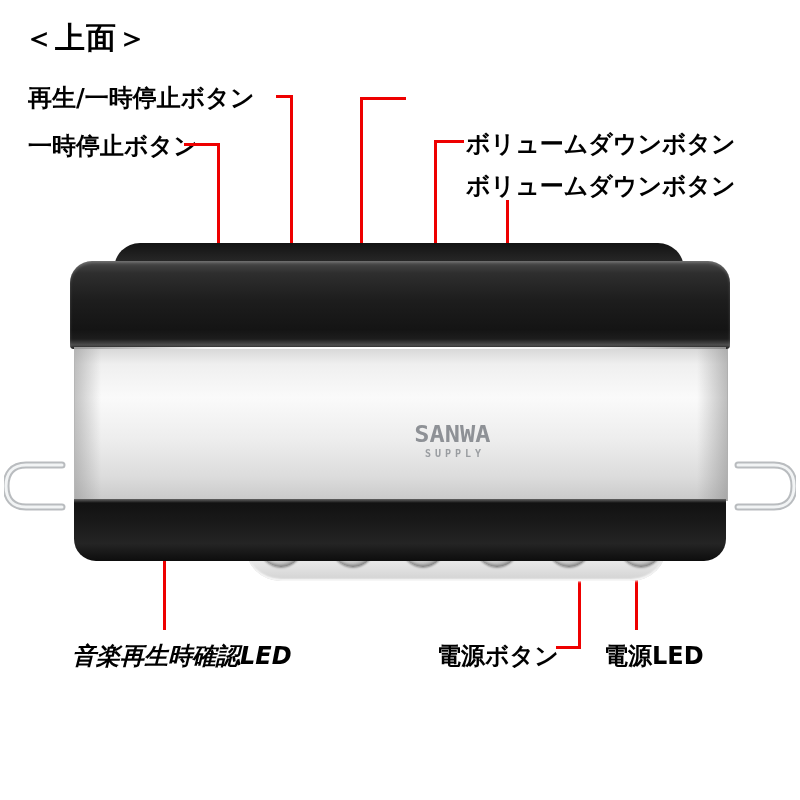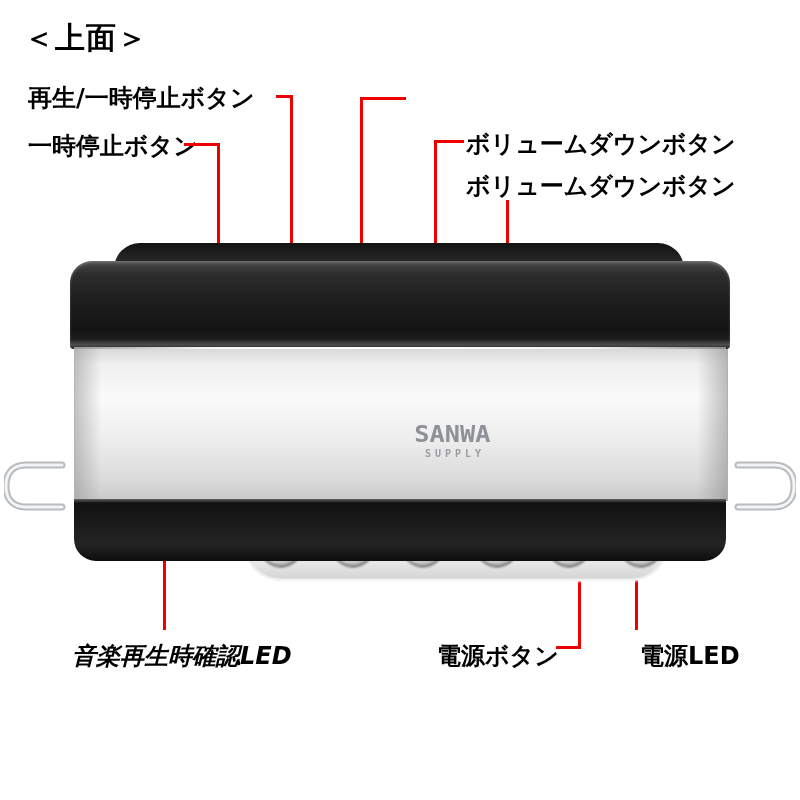--- a/index.html
+++ b/index.html
@@ -166,21 +166,21 @@
   <div class="jp" id="view-title">＜上面＞</div>
 
   <div class="jp callout-label" style="left:28px;top:82px;">再生/一時停止ボタン</div>
   <div class="jp callout-label" style="left:28px;top:130px;">一時停止ボタン</div>
 
   <div class="jp callout-label" style="left:466px;top:128px;">ボリュームダウンボタン</div>
   <div class="jp callout-label" style="left:466px;top:170px;">ボリュームダウンボタン</div>
 
   <div class="jp callout-label" style="left:72px;top:640px;font-style:italic;">音楽再生時確認LED</div>
   <div class="jp callout-label" style="left:415px;top:640px;margin-left:22px;">電源ボタン</div>
-  <div class="jp callout-label" style="left:604px;top:640px;margin-left:36px;">電源LED</div>
+  <div class="jp callout-label" style="left:604px;top:640px;">電源LED</div>
 
   <div class="lead lead-h" style="left:276px;top:95px;width:17px;"></div>
   <div class="lead lead-v" style="left:290px;top:95px;height:338px;"></div>
 
   <div class="lead lead-h" style="left:184px;top:143px;width:36px;"></div>
   <div class="lead lead-v" style="left:217px;top:143px;height:290px;"></div>
 
   <div class="lead lead-h" style="left:360px;top:97px;width:46px;"></div>
   <div class="lead lead-v" style="left:360px;top:97px;height:336px;"></div>
 

